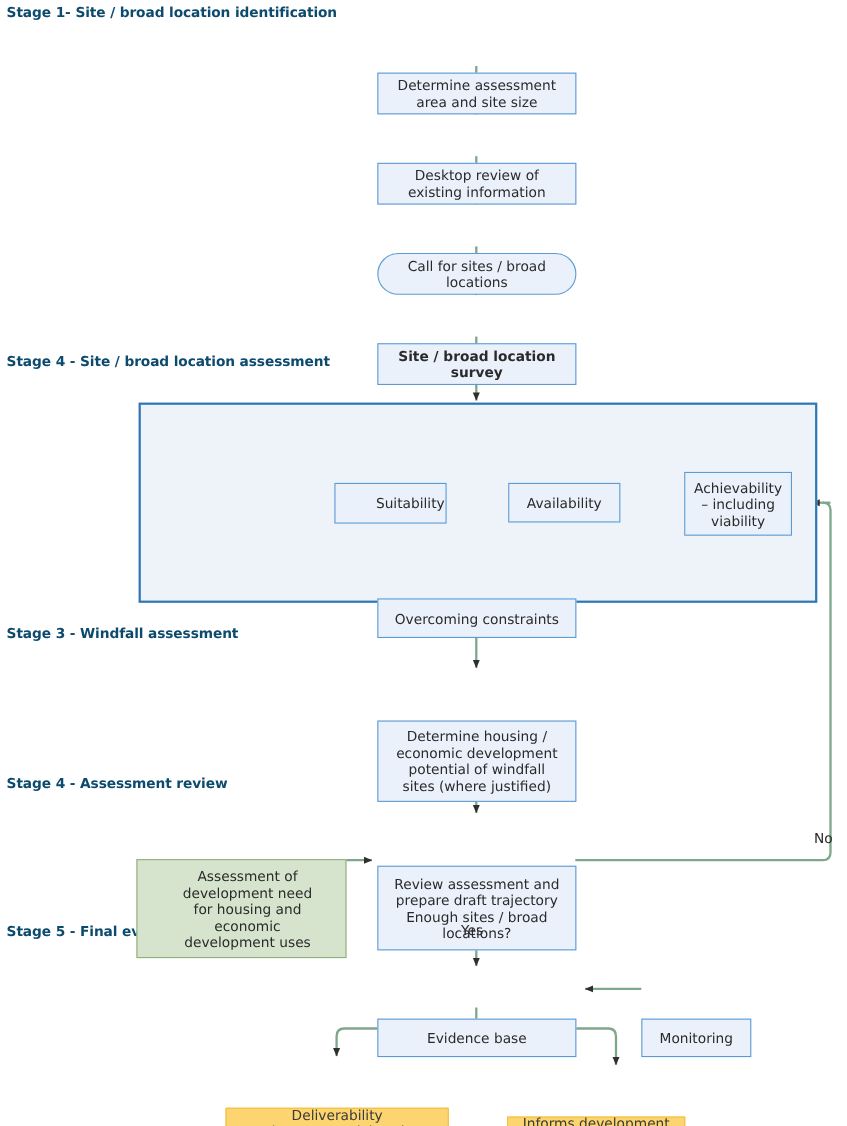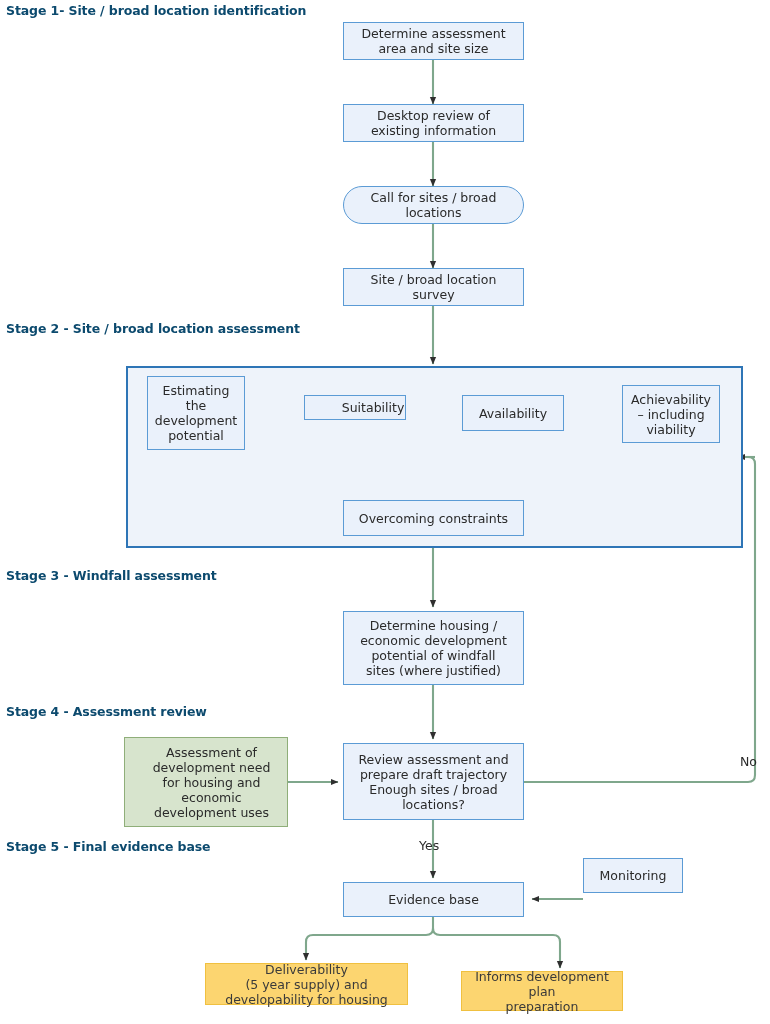--- a/index.html
+++ b/index.html
@@ -28,20 +28,21 @@
     position: absolute;
     display: flex;
     align-items: center;
     justify-content: center;
     text-align: center;
     font-size: 12.5px;
     line-height: 15px;
     color: #2a2a2a;
     padding: 2px 4px;
     white-space: pre-line;
+    margin-top: 44px;
   }
   .node.blue {
     background: #eaf1fb;
     border: 1px solid #5b9bd5;
   }
   .node.green {
     background: #d7e4cd;
     border: 1px solid #8fae79;
   }
   .node.yellow {
@@ -108,67 +109,63 @@
       <path d="M433,820 L433,878" marker-end="url(#arrowGreen)"></path>
 
       <path d="M583,899 L532,899" marker-end="url(#arrowGreen)"></path>
 
       <path d="M433,916 L433,928 Q433,935 426,935 L313,935 Q306,935 306,942 L306,960" marker-end="url(#arrowGreen)"></path>
       <path d="M433,928 Q433,935 440,935 L553,935 Q560,935 560,942 L560,968" marker-end="url(#arrowGreen)"></path>
     </g>
   </svg>
 
   <div class="stage-heading" style="left:6px; top:3px;">Stage 1- Site / broad location identification</div>
-  <div class="stage-heading" style="left:6px; top:321px;">Stage 2 - Site / broad location assessment</div>
+  <div class="stage-heading" style="left:6px; top:321px;">Stage 4 - Site / broad location assessment</div>
   <div class="stage-heading" style="left:6px; top:568px;text-align:center;">Stage 3 - Windfall assessment</div>
   <div class="stage-heading" style="left:6px; top:704px;">Stage 4 - Assessment review</div>
   <div class="stage-heading" style="left:6px; top:839px;">Stage 5 - Final evidence base</div>
 
   <div class="node blue" style="left:343px; top:22px; width:181px; height:38px;">Determine assessment
 area and site size</div>
   <div class="node blue" style="left:343px; top:104px; width:181px; height:38px;">Desktop review of
 existing information</div>
   <div class="node blue" style="left:343px; top:186px; width:181px; height:38px;border-radius:19px;">Call for sites / broad
 locations</div>
-  <div class="node blue" style="left:343px; top:268px; width:181px; height:38px;">Site / broad location
+  <div class="node blue" style="left:343px; top:268px; width:181px; height:38px;font-weight:bold;">Site / broad location
 survey</div>
 
   <div class="container-box" style="left:126px; top:366px; width:617px; height:182px;"></div>
 
-  <div class="node blue" style="left:147px; top:376px; width:98px; height:74px;">Estimating
-the
-development
-potential</div>
-  <div class="node blue" style="left:304px; top:395px; width:102px; height:25px;padding-left:40px;">Suitability</div>
+  <div class="node blue" style="left:304px; top:395px; width:102px; height:37px;padding-left:40px;">Suitability</div>
   <div class="node blue" style="left:462px; top:395px; width:102px; height:36px;">Availability</div>
   <div class="node blue" style="left:343px; top:500px; width:181px; height:36px;">Overcoming constraints</div>
   <div class="node blue" style="left:622px; top:385px; width:98px; height:58px;">Achievability
 – including
 viability</div>
 
   <div class="node blue" style="left:343px; top:611px; width:181px; height:74px;">Determine housing /
 economic development
 potential of windfall
 sites (where justified)</div>
 
-  <div class="node green" style="left:124px; top:737px; width:164px; height:90px;padding-left:15px;">Assessment of
+  <div class="node green" style="left:124px; top:737px; width:191px; height:90px;padding-left:15px;">Assessment of
 development need
 for housing and
 economic
 development uses</div>
   <div class="node blue" style="left:343px; top:743px; width:181px; height:77px;">Review assessment and
 prepare draft trajectory
 Enough sites / broad
 locations?</div>
 
   <div class="edge-label" style="left:740px; top:706px;margin-top:48px;">No</div>
   <div class="edge-label" style="left:419px; top:838px;">Yes</div>
 
   <div class="node blue" style="left:343px; top:882px; width:181px; height:35px;">Evidence base</div>
-  <div class="node blue" style="left:583px; top:858px; width:100px; height:35px;">Monitoring</div>
+  <div class="node blue" style="left:583px; top:882px; width:100px; height:35px;">Monitoring</div>
 
   <div class="node yellow" style="left:205px; top:963px; width:203px; height:42px;">Deliverability
 (5 year supply) and
 developability for housing</div>
   <div class="node yellow" style="left:461px; top:971px; width:162px; height:40px;">Informs development plan
 preparation</div>
 
 </div>
 
 </body></html>

